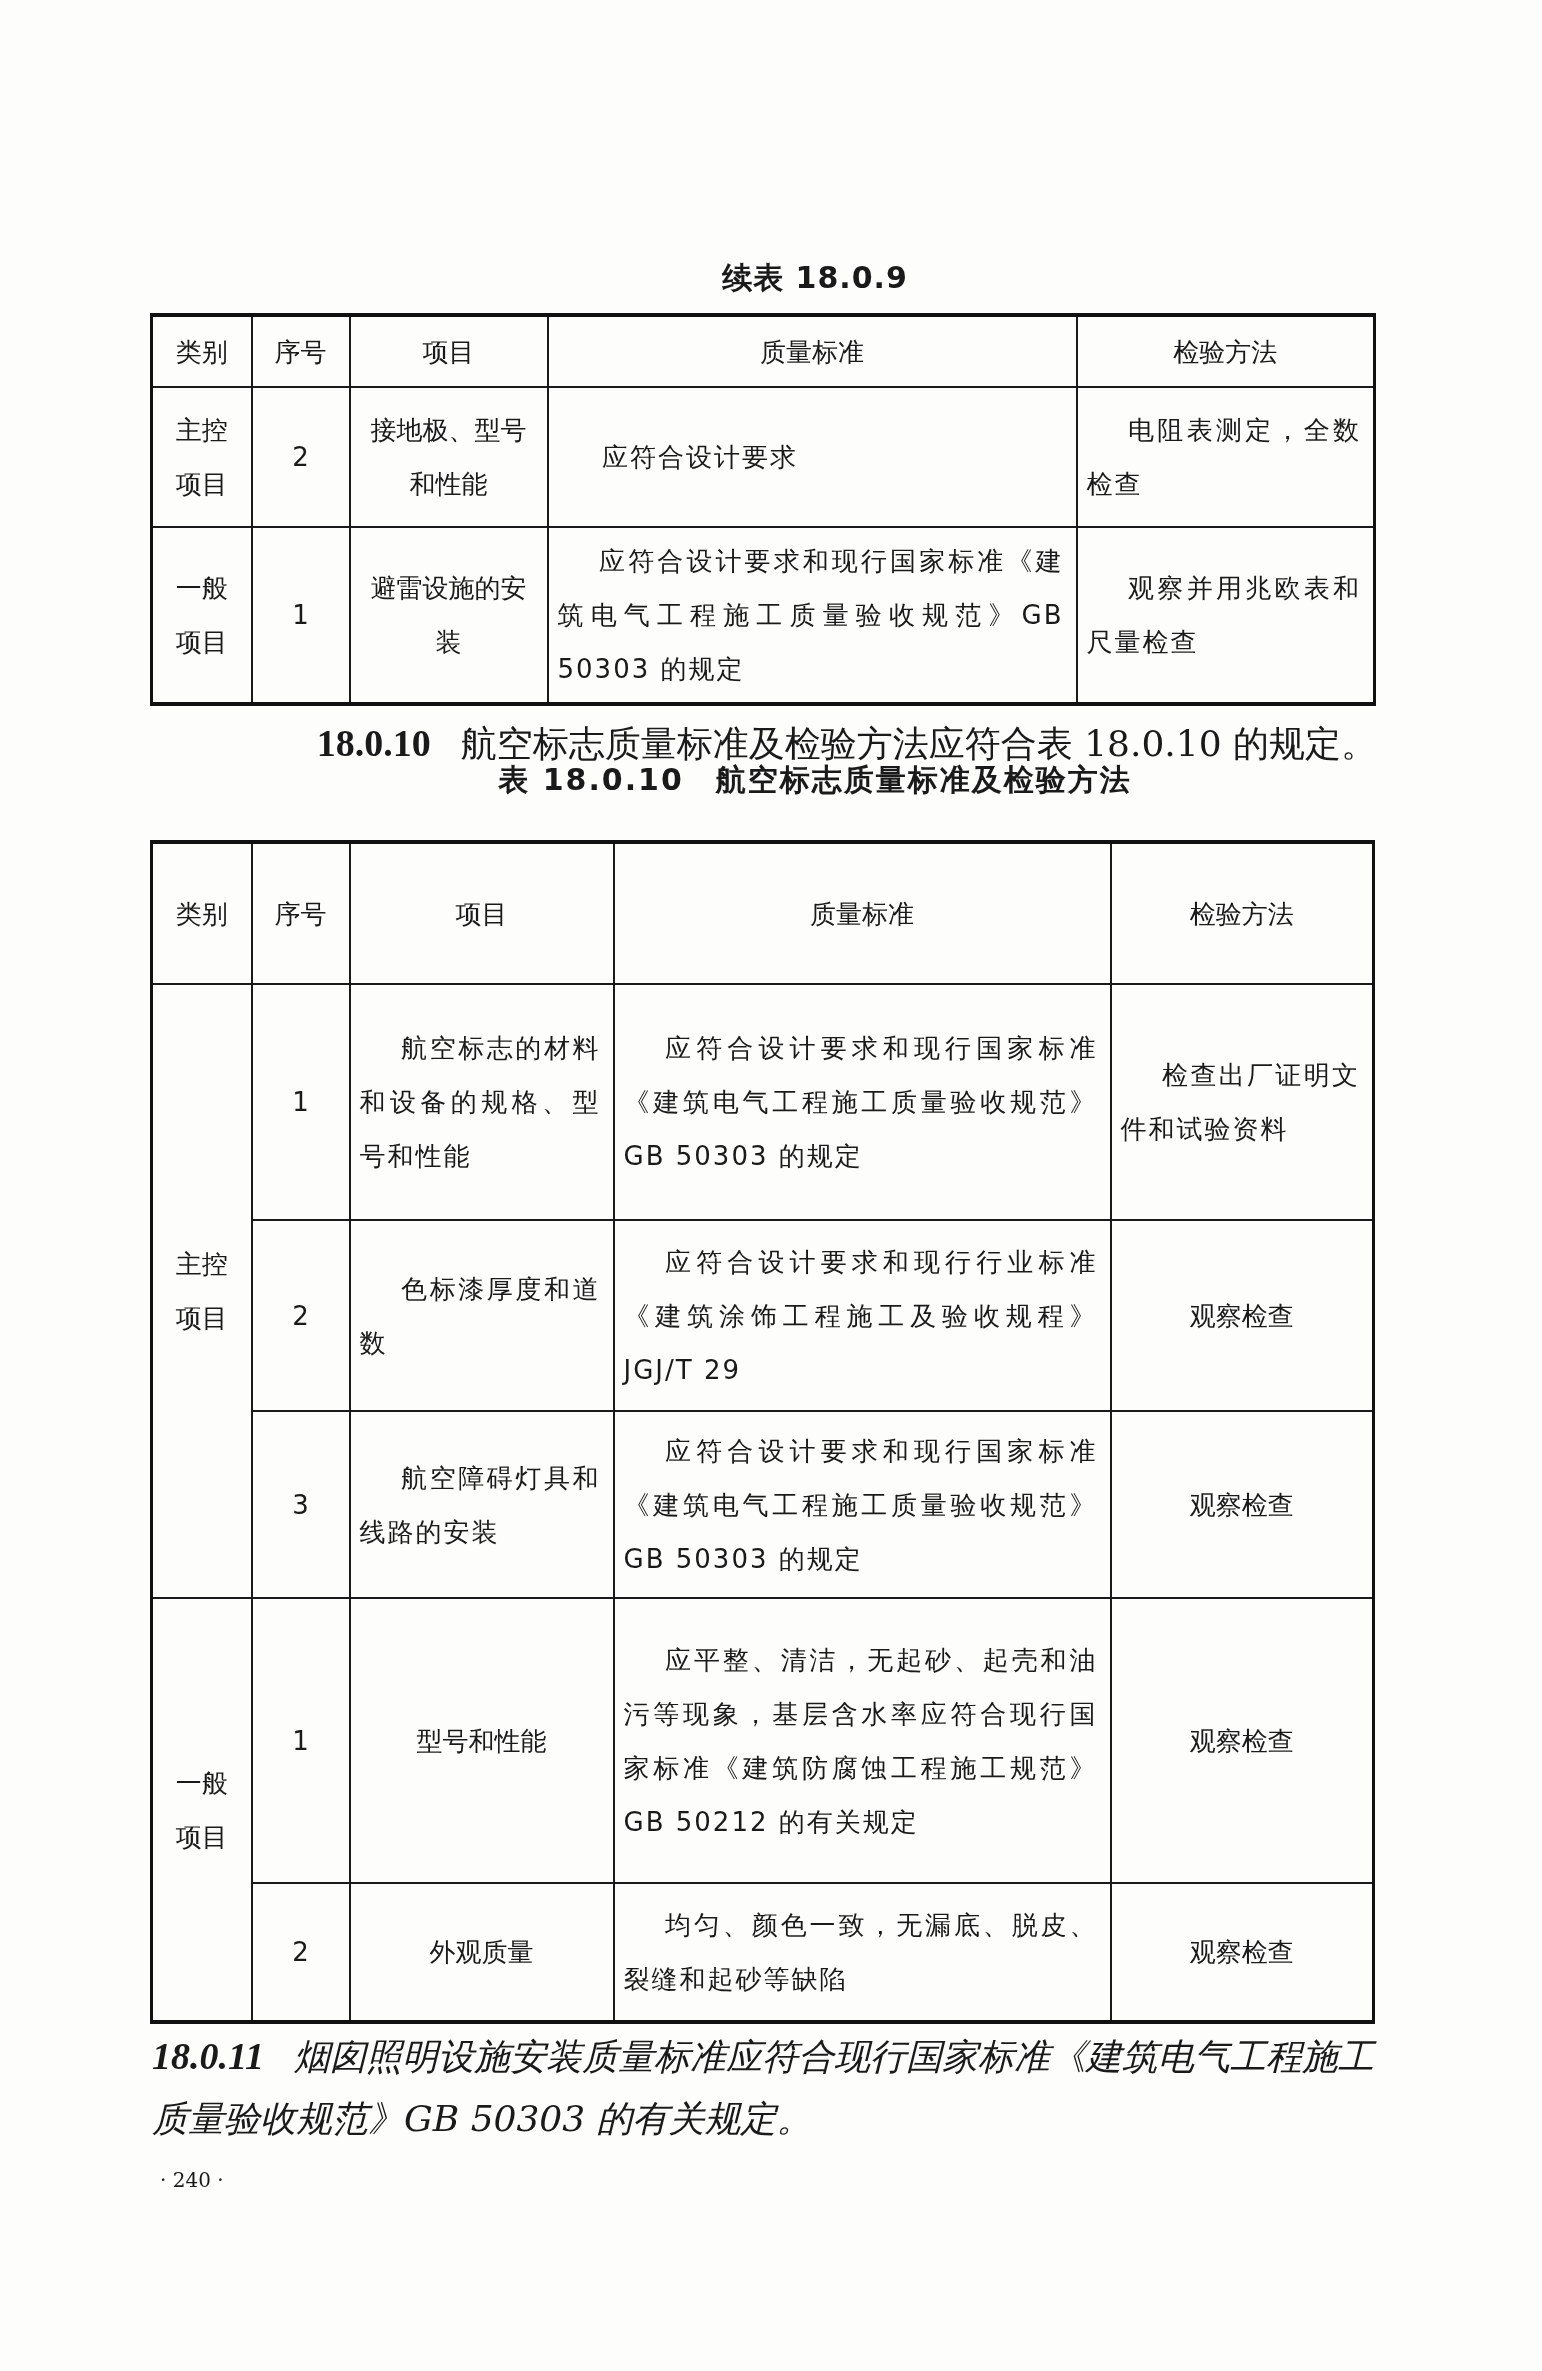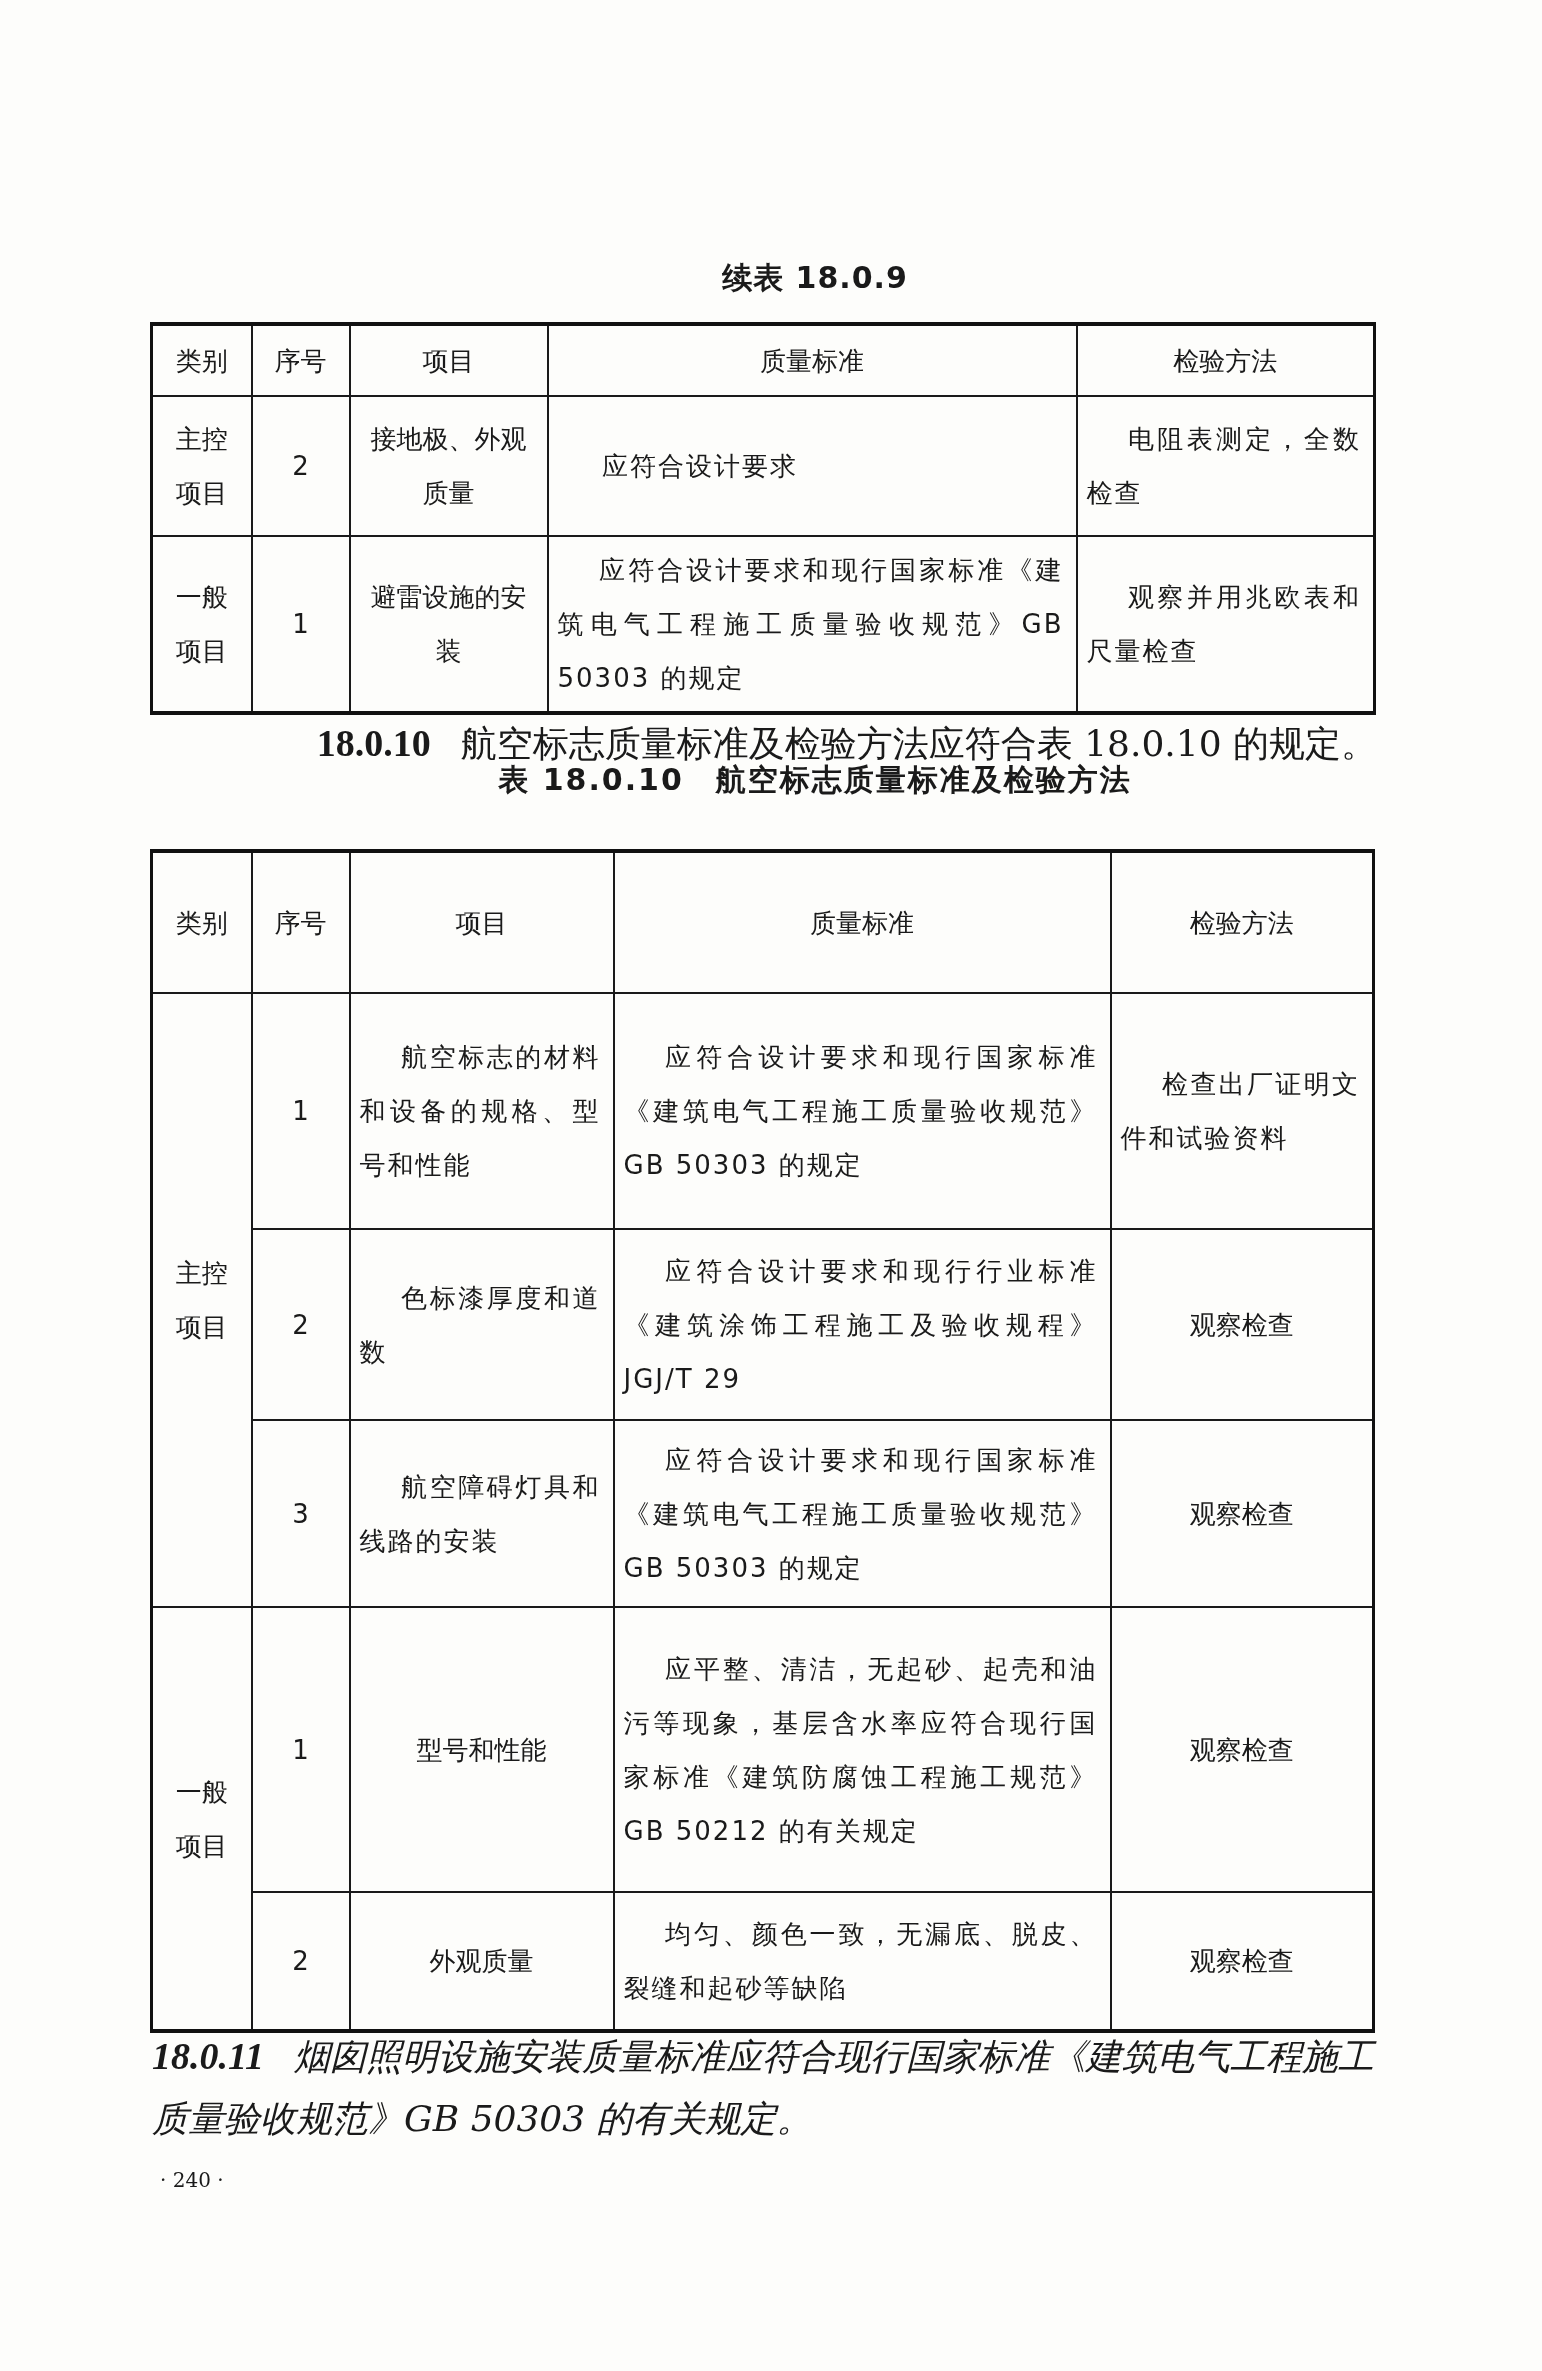--- a/index.html
+++ b/index.html
@@ -8,21 +8,21 @@
     font-family: "DejaVu Serif", "Liberation Serif", serif; color: #1a1a1a; overflow: hidden;
   }
   .caption { position: absolute; left: 0; width: 1542px; text-align: center; font-weight: bold; font-family: "DejaVu Sans", sans-serif; padding-left: 44px; }
   .cap1 { top: 258px; font-size: 30px; letter-spacing: 1px; }
   .cap2 { top: 760px; font-size: 30px; letter-spacing: 2px; }
   .para { position: absolute; left: 152px; width: 1225px; font-size: 36px; line-height: 62px; }
   .para .num { font-weight: bold; font-family: "Liberation Serif", serif; font-size: 38px; margin-right: 30px; }
   .p1010 { top: 712px; text-align: right; }
   .p1011 { top: 2025px; font-style: italic; }
   .pagenum { position: absolute; left: 160px; top: 2168px; font-size: 20px; }
-  table { position: absolute; border-collapse: collapse; table-layout: fixed; font-family: "DejaVu Sans", sans-serif; font-size: 26px; margin-top: 9px; }
+  table { position: absolute; border-collapse: collapse; table-layout: fixed; font-family: "DejaVu Sans", sans-serif; font-size: 26px; }
   table { border-top: 4px solid #111; border-bottom: 4px solid #111; border-left: 3px solid #111; border-right: 3px solid #111; }
   td, th { border: 2px solid #1a1a1a; font-weight: normal; padding: 0 12px; line-height: 54px; vertical-align: middle; }
   th { text-align: center; }
   td.c { text-align: center; }
   td.j { text-align: justify; text-indent: 1.6em; letter-spacing: 2px; padding-left: 9px; }
   td.m { text-indent: 1.6em; letter-spacing: 2px; }
   #t1 { left: 150px; top: 313px; width: 1223px; }
   #t2 { left: 150px; top: 840px; width: 1222px; }
 </style>
 </head>
@@ -42,21 +42,21 @@
       <tr style="height:72px">
     <th>类别</th>
     <th>序号</th>
     <th>项目</th>
     <th>质量标准</th>
     <th>检验方法</th>
   </tr>
   <tr style="height:140px">
     <td class="c">主控项目</td>
     <td class="c">2</td>
-    <td class="c">接地极、外观质量</td>
+    <td class="c">接地极、型号和性能</td>
     <td class="m">应符合设计要求</td>
     <td class="j">电阻表测定，全数检查</td>
   </tr>
   <tr style="height:177px">
     <td class="c">一般项目</td>
     <td class="c">1</td>
     <td class="c">避雷设施的安装</td>
     <td class="j">应符合设计要求和现行国家标准《建筑电气工程施工质量验收规范》GB 50303 的规定</td>
     <td class="j">观察并用兆欧表和尺量检查</td>
   </tr>

